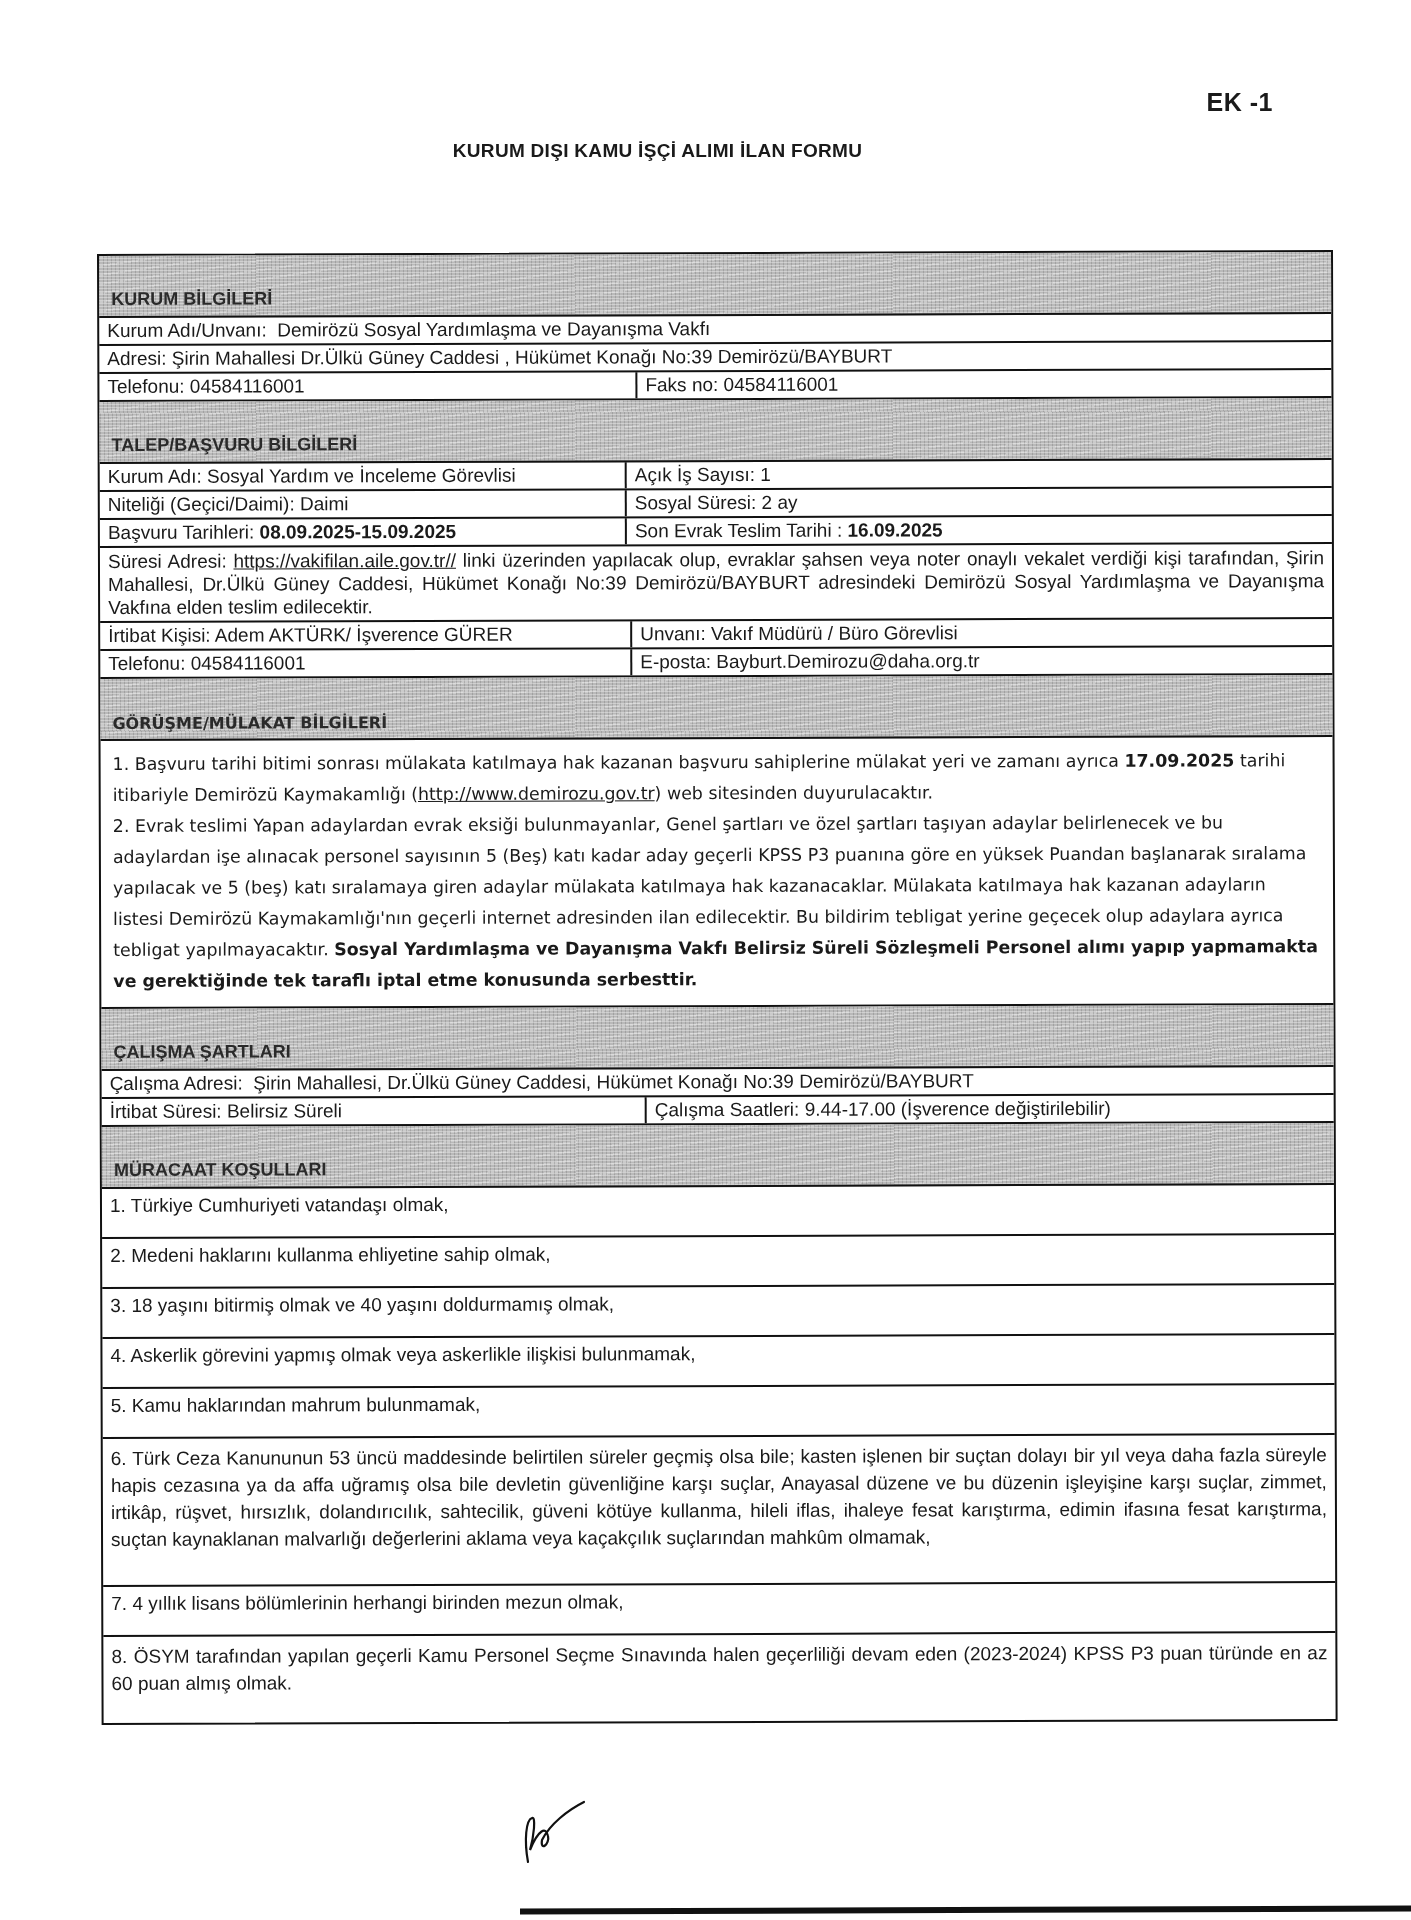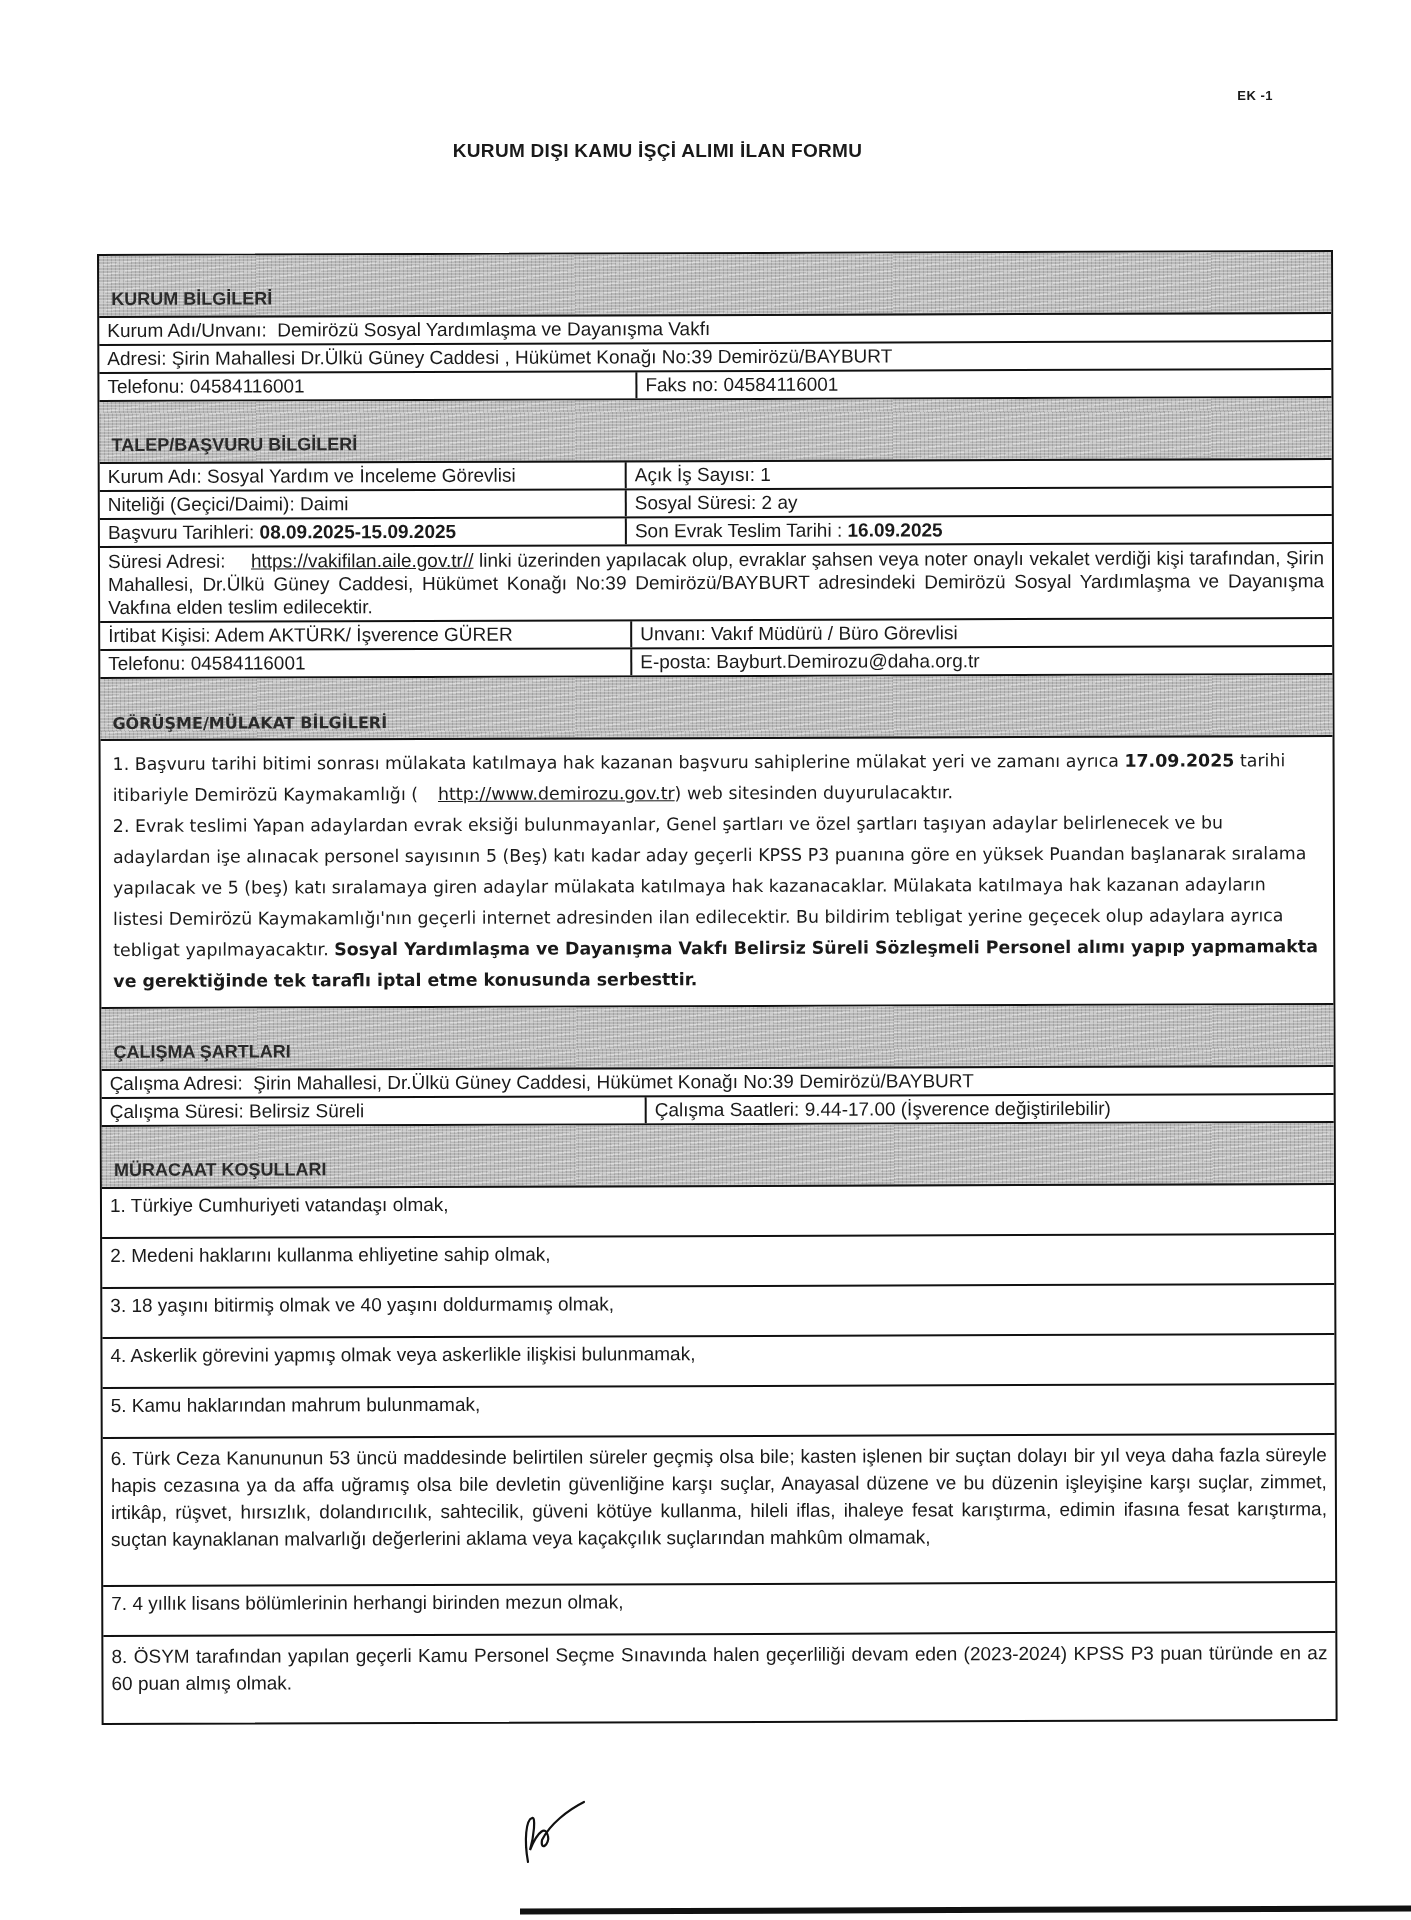--- a/index.html
+++ b/index.html
@@ -2,21 +2,21 @@
 <html><head>
 <meta charset="utf-8">
 <style>
   html, body { margin: 0; padding: 0; background: #ffffff; }
   body {
     width: 1411px; height: 1920px; position: relative; overflow: hidden;
     font-family: "Liberation Sans", sans-serif; color: #1a1a1a;
   }
   .ek {
     position: absolute; top: 88px; right: 138px;
-    font-family: "Liberation Sans", sans-serif; font-weight: bold; font-size: 13px;
+    font-family: "Liberation Sans", sans-serif; font-weight: bold; font-size: 25px;
     letter-spacing: 0.5px;
   }
   .title {
     position: absolute; top: 140px; left: 0; width: 1411px; text-align: center;
     font-weight: bold; font-size: 19px; letter-spacing: 0.3px;
     transform: translateX(-48px);
   }
   .form {
     position: absolute; top: 254px; left: 97px; width: 1232px;
     border: 2px solid #111; border-bottom: 2px solid #111;
@@ -37,21 +37,21 @@
   .row:last-child { border-bottom: none; }
   .cell {
     padding: 2px 8px; font-size: 19px; line-height: 22px; box-sizing: border-box;
     white-space: nowrap; overflow: hidden;
   }
   .cell.left { width: 540px; border-right: 2px solid #111; }
   .cell.leftw { width: 540px; border-right: 2px solid #111; }
   .cell.full { width: 100%; }
   .cell.wrap { white-space: normal; text-align: justify; text-align-last: left; }
   b { font-weight: bold; }
-  a.lnk { color: #1a1a1a; text-decoration: underline; margin-left: 20px; }
+  a.lnk { color: #1a1a1a; text-decoration: underline; }
   .interview {
     padding: 8px 12px 10px 12px; font-family: "DejaVu Sans", sans-serif;
     font-size: 17.4px; line-height: 31px; white-space: normal;
   }
   .interview p { margin: 0; }
   .cond { min-height: 48px; align-items: flex-start; }
   .cond .cell { padding-top: 6px; }
   .cond.tall .cell { line-height: 27px; }
   .signature {
     position: absolute; top: 1800px; left: 520px; width: 70px; height: 70px;
@@ -170,21 +170,21 @@
     <span>ÇALIŞMA ŞARTLARI</span>
   </div>
   <div class="row">
     <div class="cell full">
       <span>Çalışma Adresi:</span>&nbsp;
       <span>Şirin Mahallesi, Dr.Ülkü Güney Caddesi, Hükümet Konağı No:39 Demirözü/BAYBURT</span>
     </div>
   </div>
   <div class="row">
     <div class="cell leftw" style="width:545px;">
-      <span>Çalışma Süresi:</span>
+      <span>İrtibat Süresi:</span>
       <span>Belirsiz Süreli</span>
     </div>
     <div class="cell">
       <span>Çalışma Saatleri:</span>
       <span>9.44-17.00 (İşverence değiştirilebilir)</span>
     </div>
   </div>
 
   <div class="hdr">
     <span>MÜRACAAT KOŞULLARI</span>

